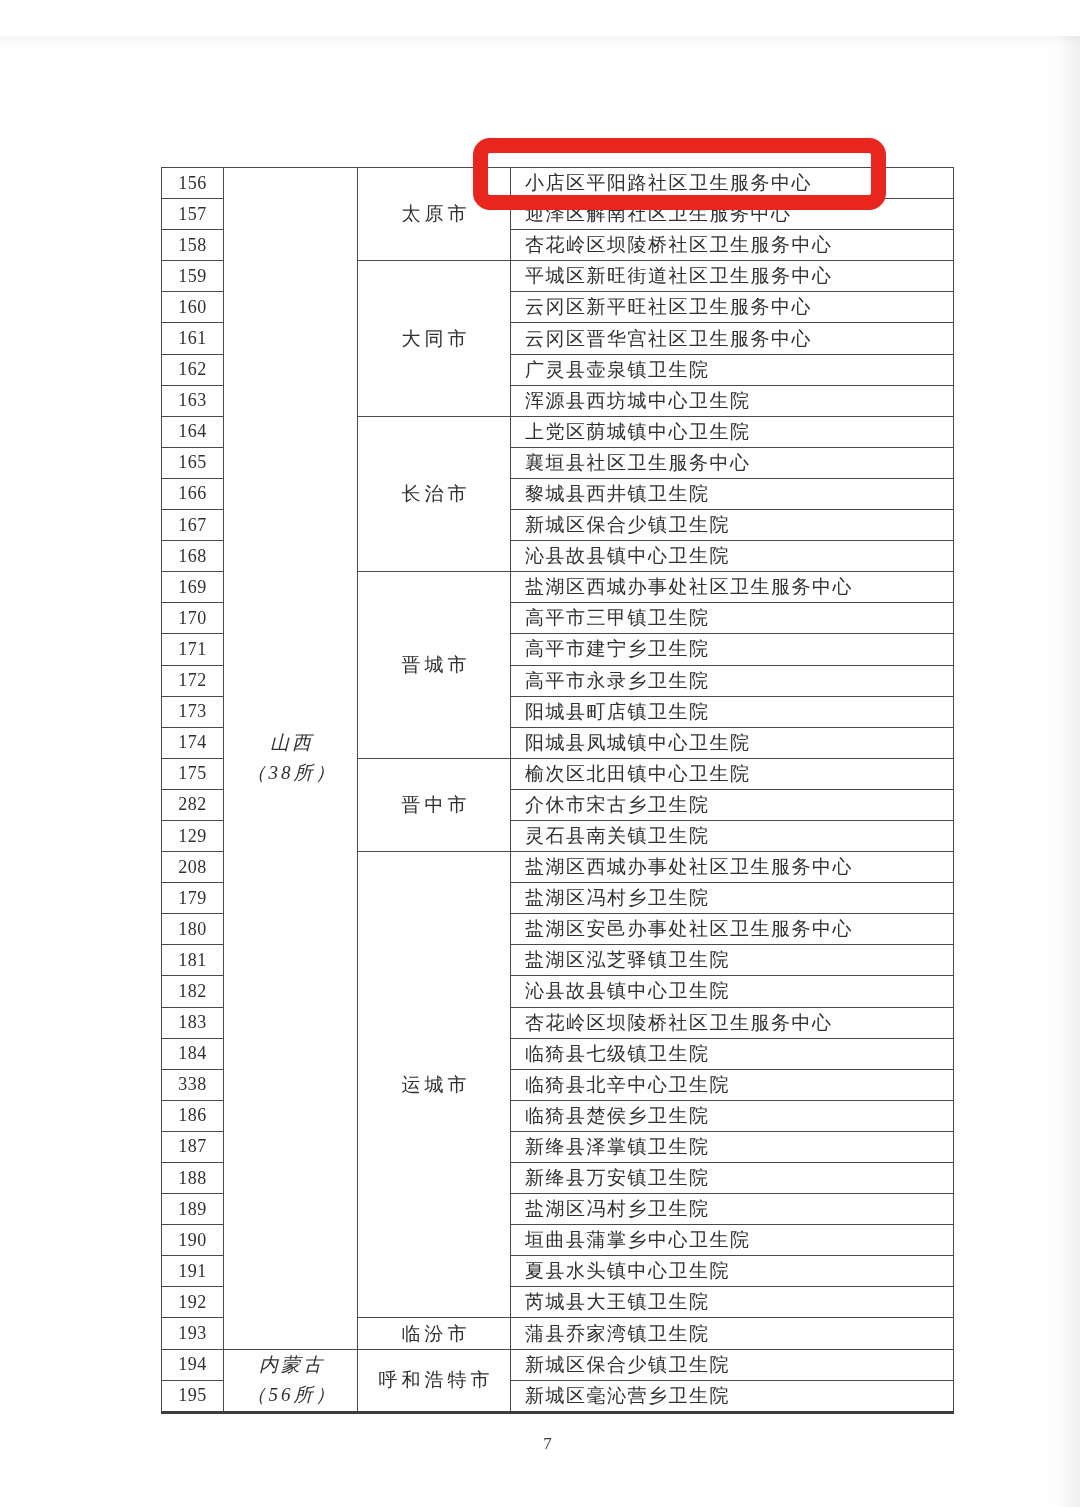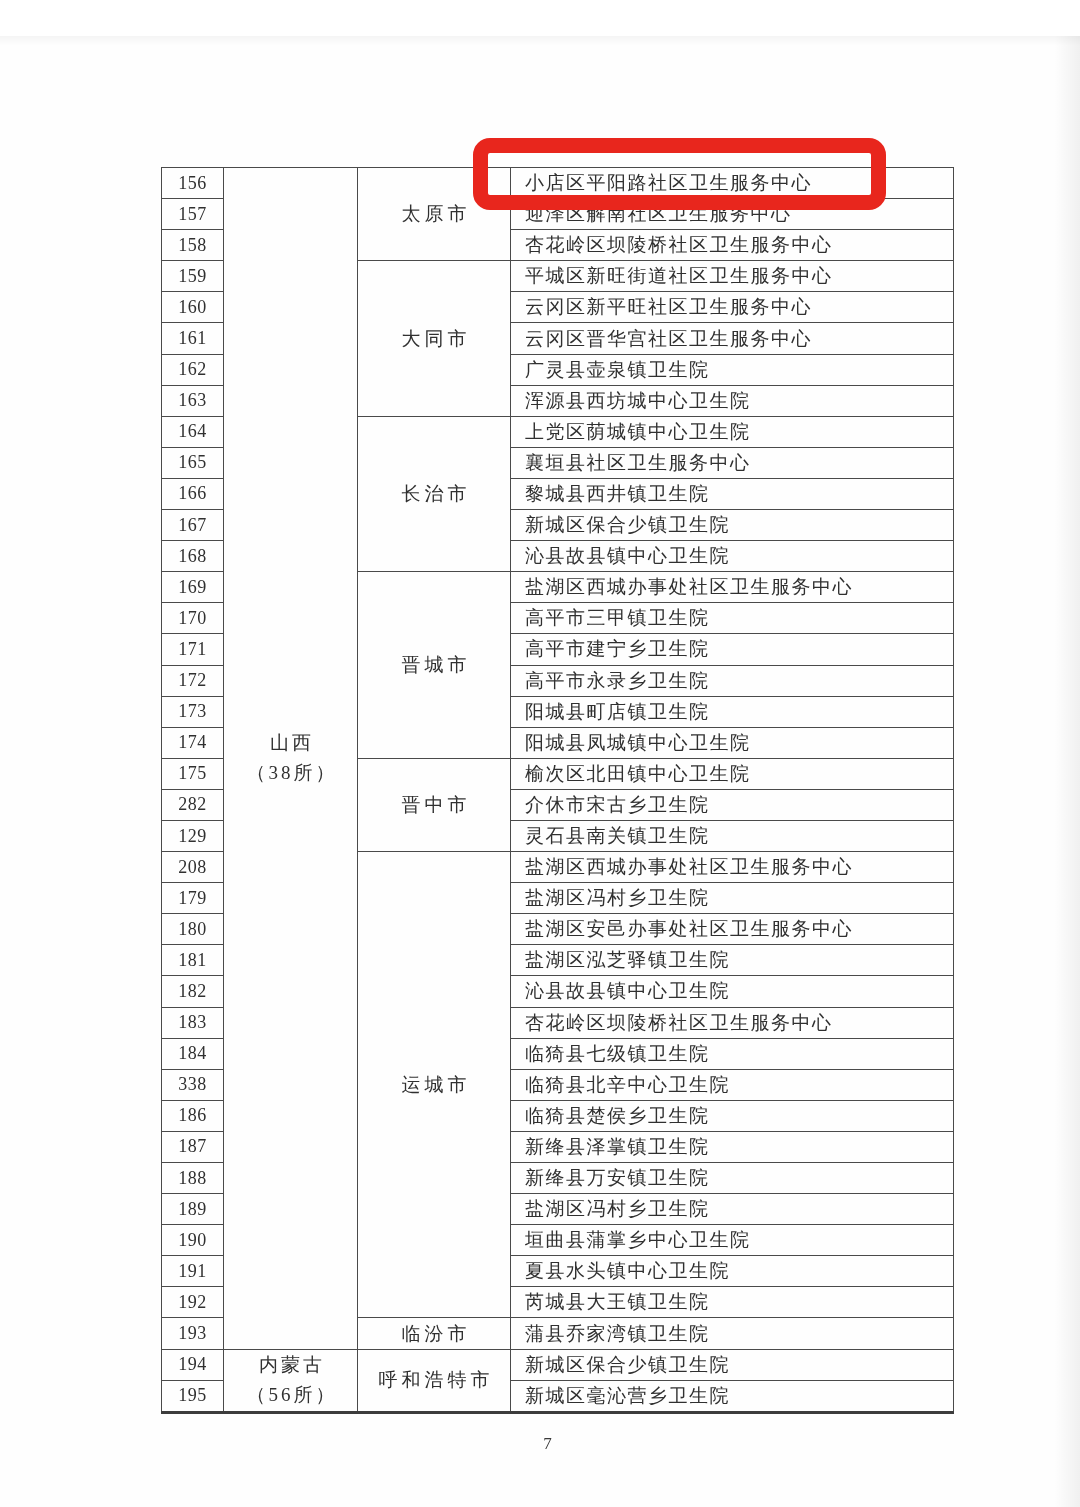--- a/index.html
+++ b/index.html
@@ -48,21 +48,21 @@
     background:transparent;
   }
   td.col-no{
     width:61px;text-align:center;
     font-size:18px;letter-spacing:0.5px;
   }
   td.col-prov{
     width:133px;text-align:center;
     letter-spacing:3px;line-height:1.6;
   }
-  td.col-prov div{text-indent:3px;}
+  td.col-prov div{text-indent:3px;font-style:italic;}
   td.col-city{
     width:152px;text-align:center;letter-spacing:4px;text-indent:4px;
   }
   td.col-name{
     width:428px;text-align:left;
     padding-left:14px;letter-spacing:1.5px;
   }
 
   .highlight-box{
     position:absolute;

